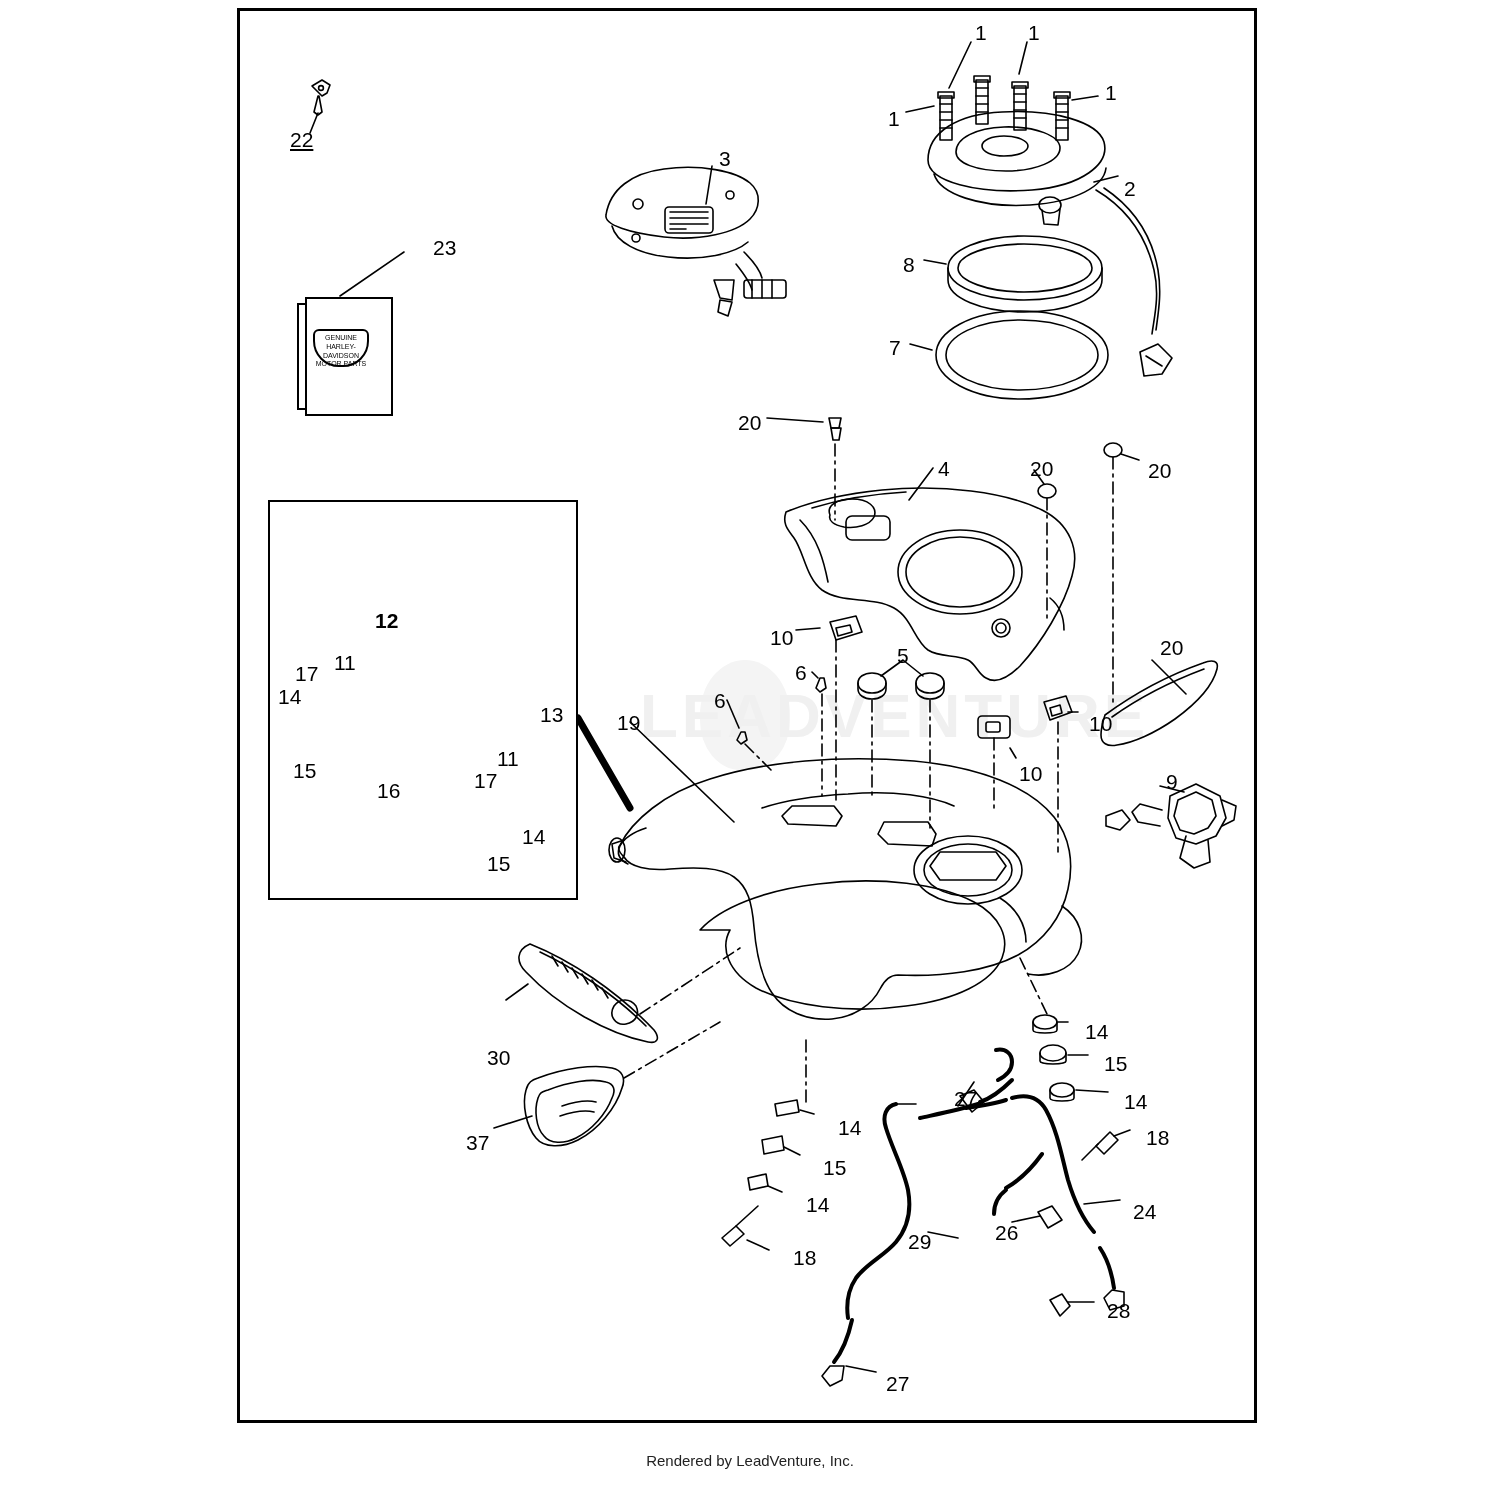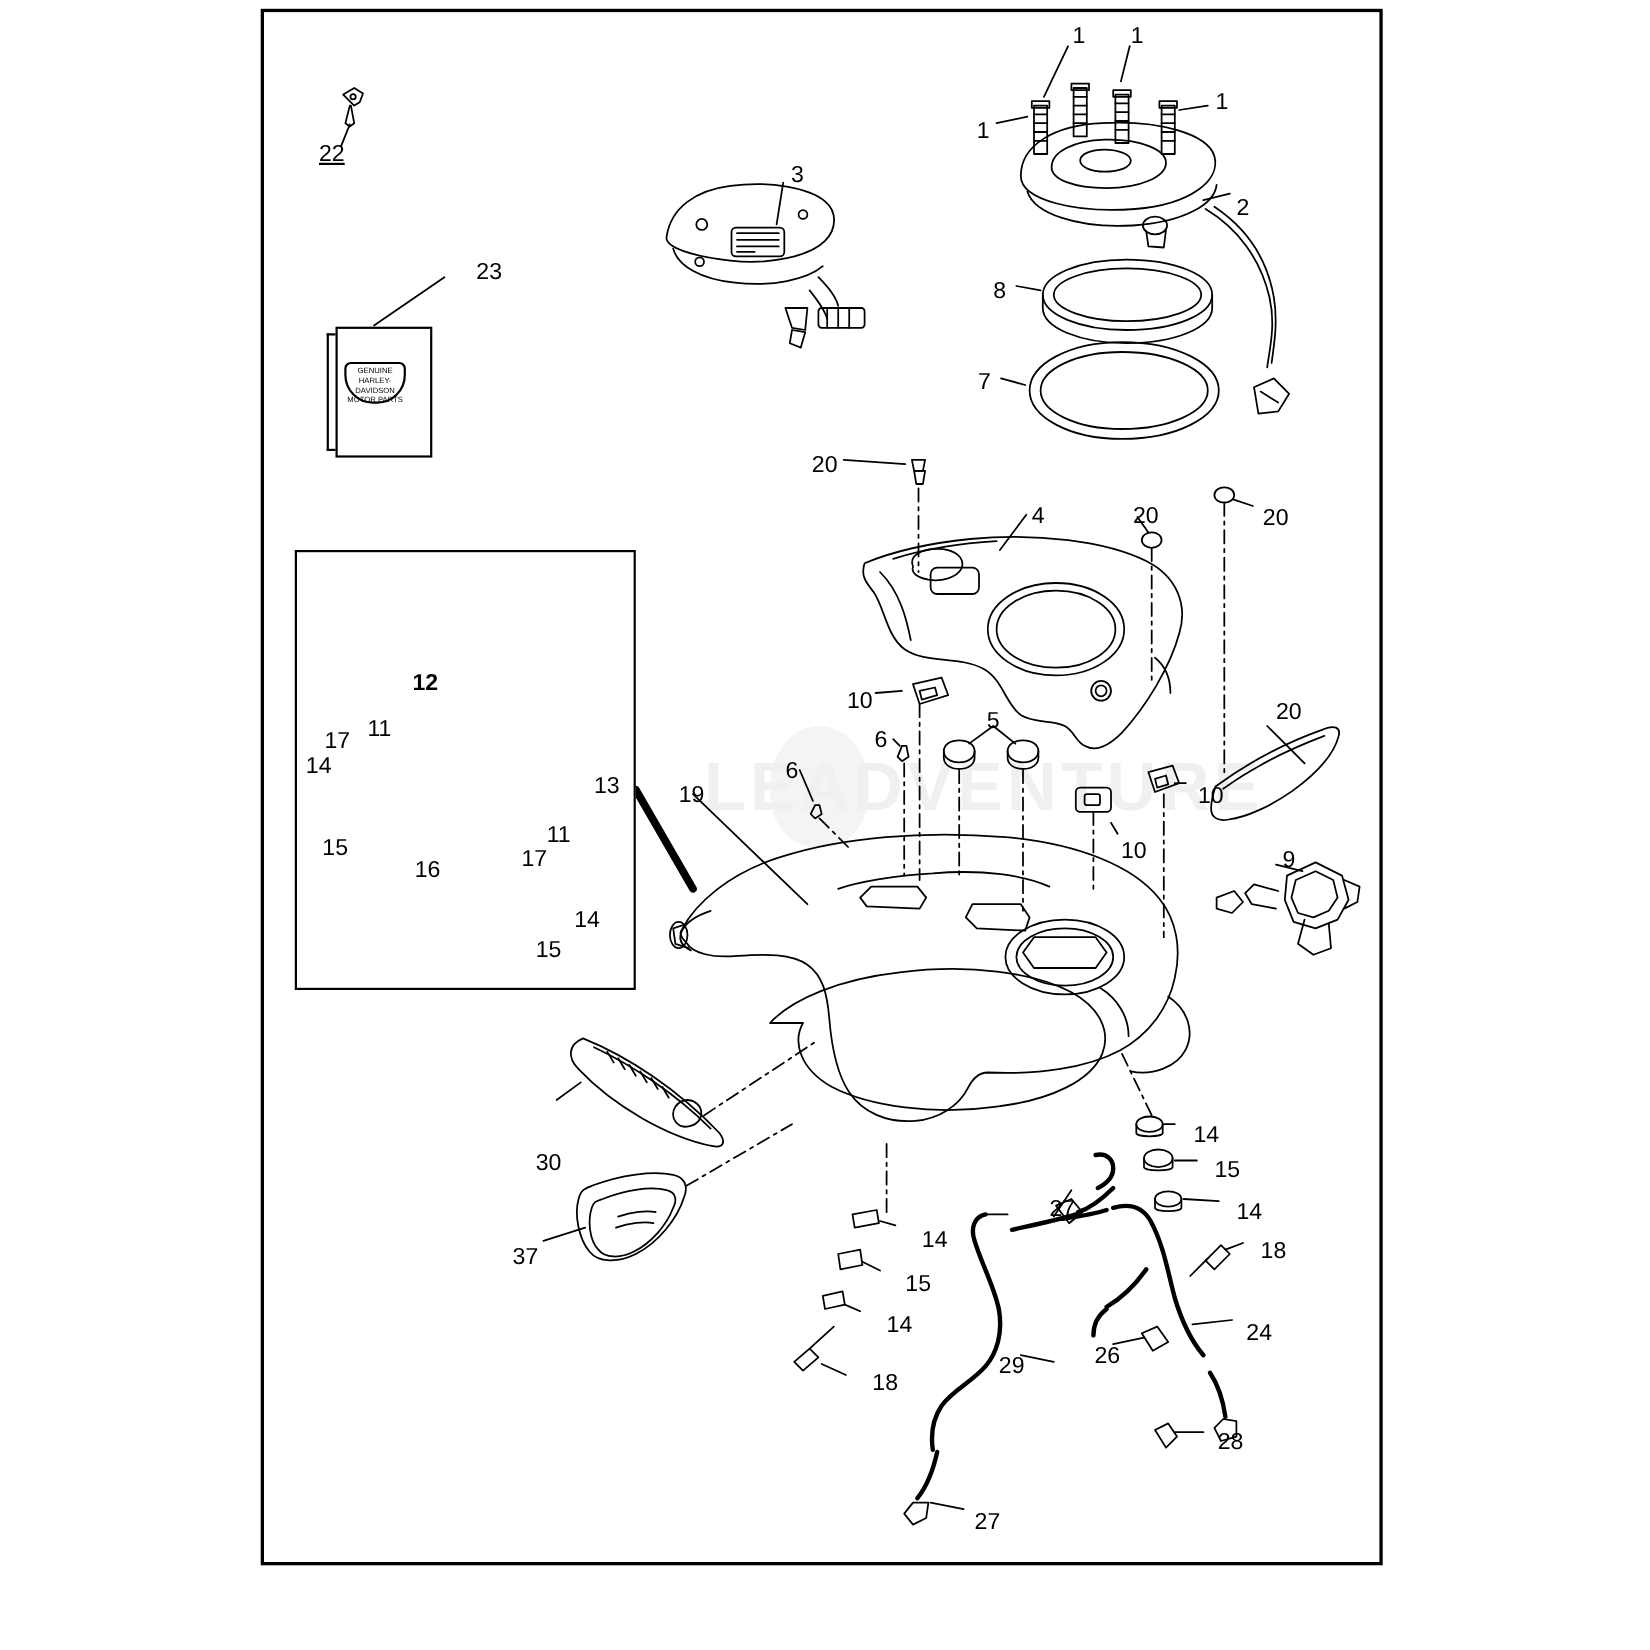--- a/index.html
+++ b/index.html
@@ -480,13 +480,14 @@
       <div class="callout" style="left: 278px; top: 686px;">14</div>
       <div class="callout" style="left: 293px; top: 760px;">15</div>
       <div class="callout" style="left: 377px; top: 780px;">16</div>
       <div class="callout" style="left: 540px; top: 704px;">13</div>
       <div class="callout" style="left: 497px; top: 748px;">11</div>
       <div class="callout" style="left: 474px; top: 770px;">17</div>
       <div class="callout" style="left: 522px; top: 826px;">14</div>
       <div class="callout" style="left: 487px; top: 853px;">15</div>
     </div>
 
+  <div class="footer">Rendered by LeadVenture, Inc.</div>
 </div>
 
 </body></html>

